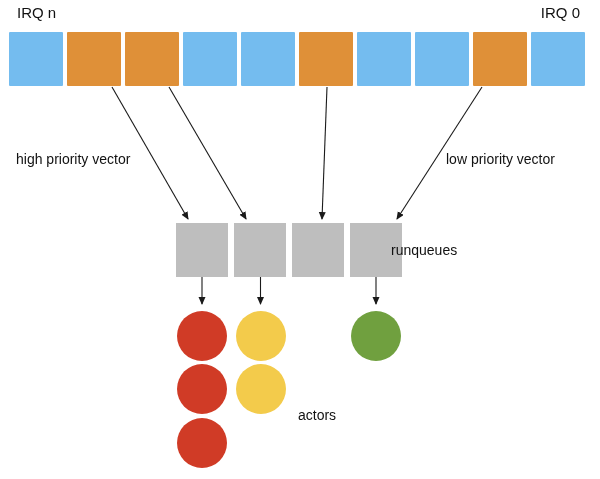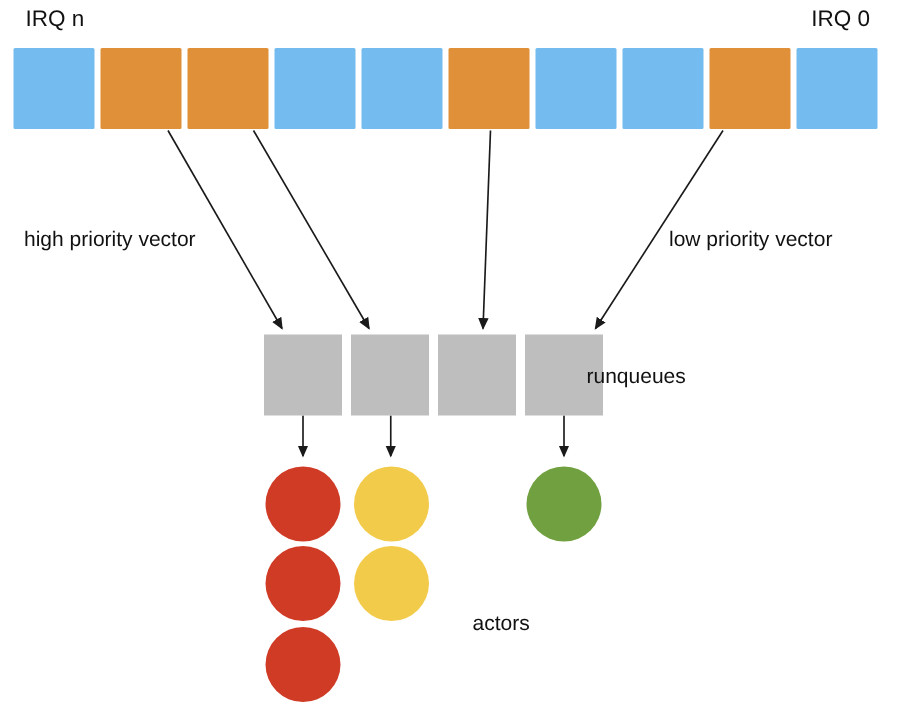--- a/index.html
+++ b/index.html
@@ -11,21 +11,21 @@
     color:#111;
     overflow:hidden;
   }
   .lbl{position:absolute;white-space:nowrap;font-size:14px;line-height:17px;}
   .lbl-irq{font-size:15px;}
   .irq-label-left{left:17px;top:4px;}
   .irq-label-right{right:20px;top:4px;text-align:center;}
   .hp-label{left:16px;top:151px;}
   .lp-label{left:446px;top:151px;}
   .rq-label{left:391px;top:242px;}
-  .actors-label{left:315px;top:407px;}
+  .actors-label{left:298px;top:407px;}
 
   .irq-row{
     position:absolute;left:9px;top:32px;width:576px;height:54px;
     display:flex;gap:4px;
   }
   .irq-cell{flex:1 1 0;height:54px;border-radius:1px;}
 
   .runqueue-row{
     position:absolute;left:176px;top:223px;height:54px;
     display:flex;gap:6px;

